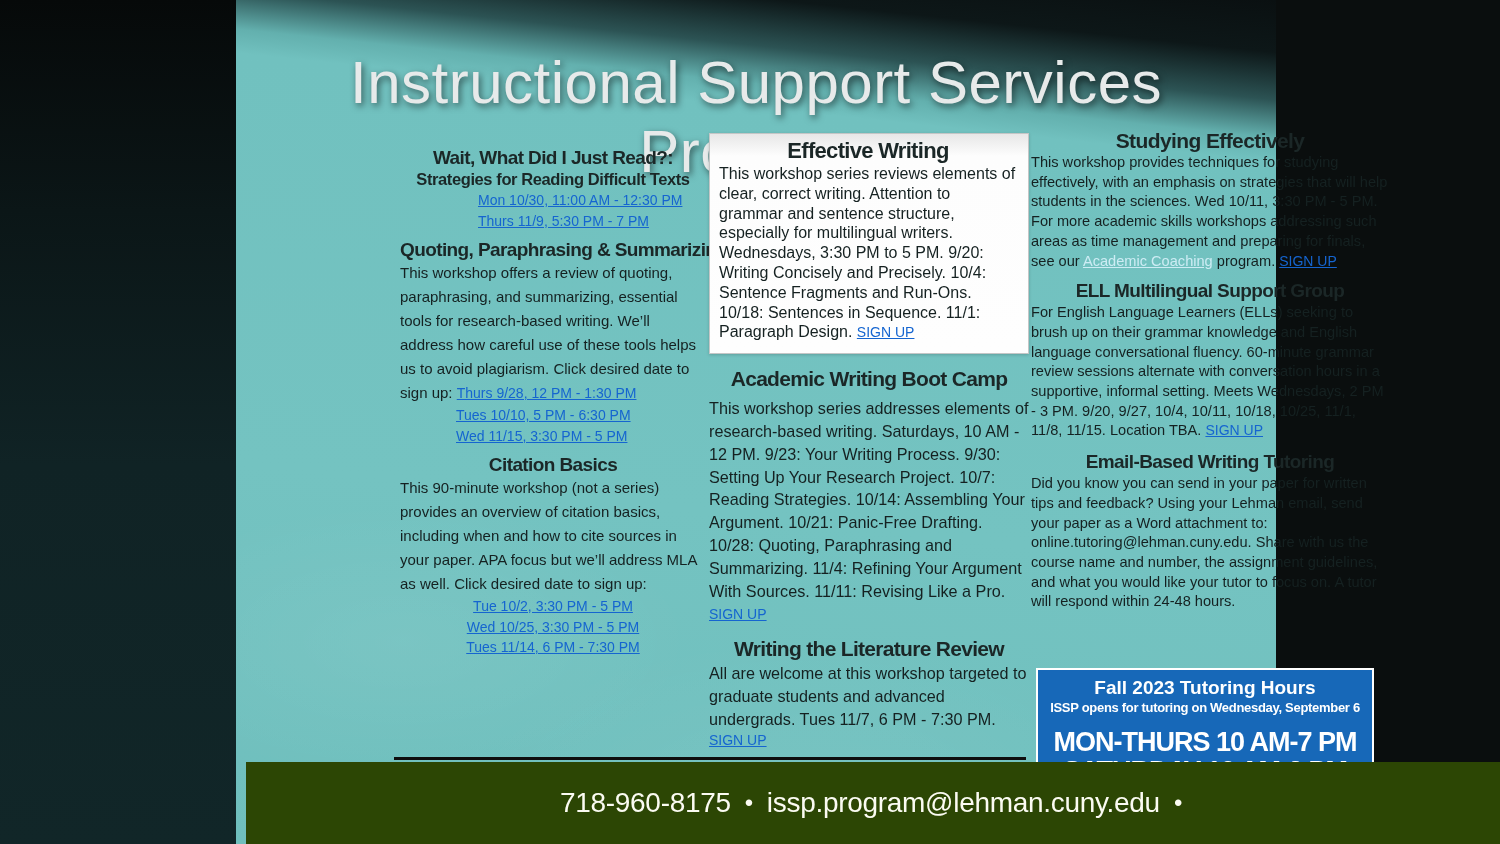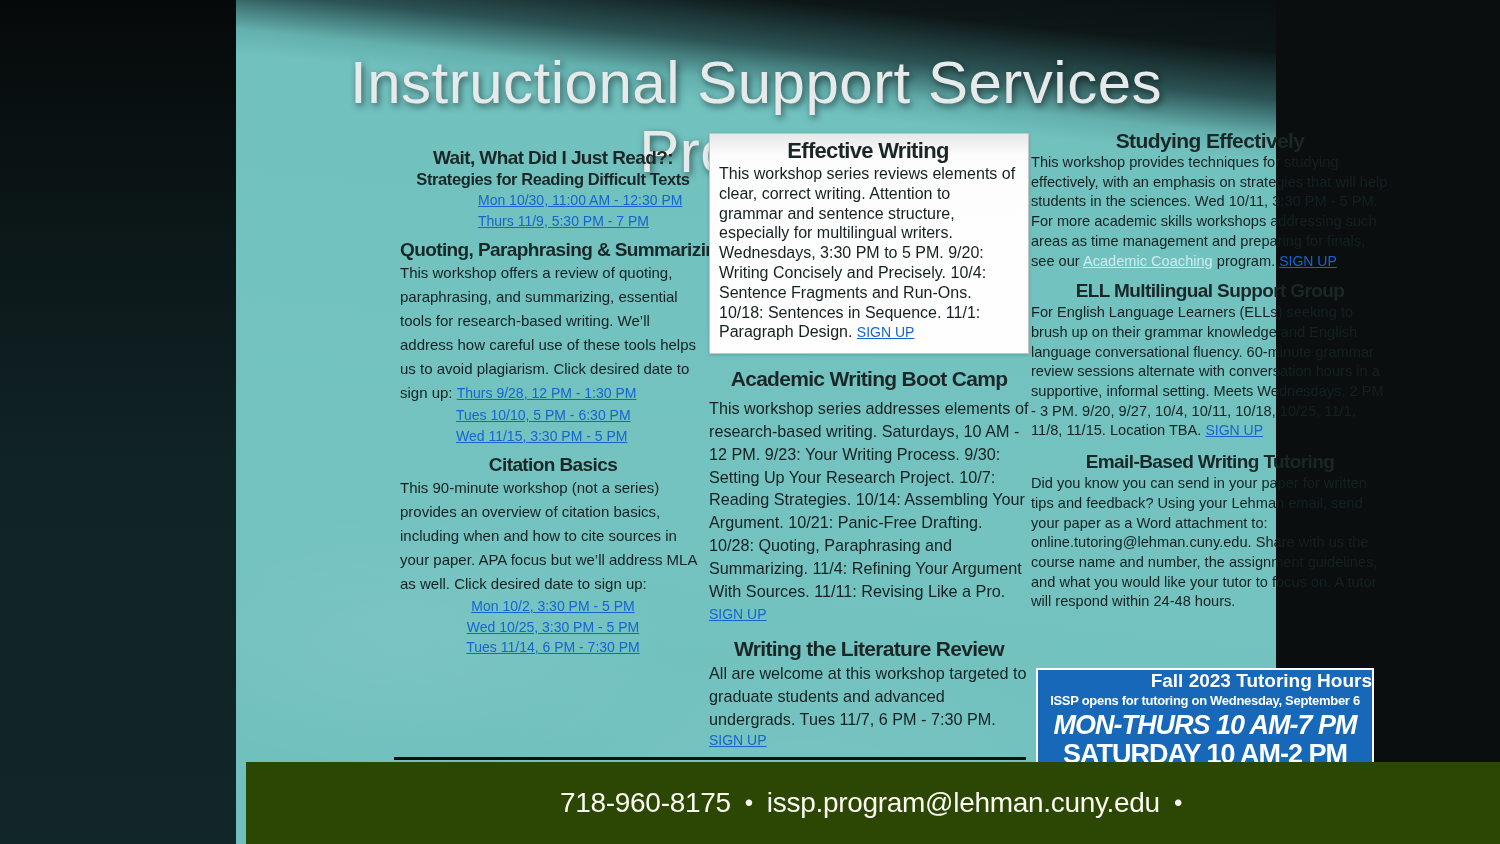--- a/index.html
+++ b/index.html
@@ -54,24 +54,24 @@
     border:1px solid #c4c6c6; padding:3px 11px 10px 9px; box-shadow:0 1px 3px rgba(0,0,0,0.18); }
   .boxed h2 { font-size:22px; }
 
   .divider { position:absolute; left:158px; top:757px; width:632px; height:3px;
     background:#0e0e0e; z-index:3; }
 
   
   .hours-box { position:absolute; left:800px; top:668px; width:338px; height:118px;
     background:#1768b8; border:2px solid #ffffff; z-index:3; overflow:hidden;
     text-align:center; color:#ffffff; }
-  .hours-title { font-size:19px; font-weight:700; margin-top:0;text-align:right; }
+  .hours-title { font-size:19px; font-weight:700; margin-top:7px; }
   .hours-sub { font-size:13px; font-weight:700; letter-spacing:-0.3px; margin-top:1px; }
   .hours-line { font-size:27px; font-weight:700; letter-spacing:-1px; line-height:29px; }
-  .hours-line.first { margin-top:3px;font-style:italic; }
+  .hours-line.first { margin-top:13px; }
 
   .footer { position:absolute; left:246px; bottom:0; width:1264px; height:82px;
     background:#2c4604; z-index:10; display:flex; align-items:center; justify-content:center;
     color:#fbfbf2; font-size:28px; letter-spacing:-0.3px; }
   .footer .sep { margin:0 14px; font-size:24px; }
 </style>
 </head>
 <body>
 
 <div class="stage">
@@ -96,21 +96,21 @@
         <div class="links">
           <a class="lnk ind2">Tues 10/10, 5 PM - 6:30 PM</a><br>
           <a class="lnk ind2">Wed 11/15, 3:30 PM - 5 PM</a>
         </div>
       </div>
 
       <div class="sec">
         <h2>Citation Basics</h2>
         <p class="body">This 90-minute workshop (not a series) provides an overview of citation basics, including when and how to cite sources in your paper.  APA focus but we’ll address MLA as well. Click desired date to sign up:</p>
         <div class="links links-center">
-          <a class="lnk">Mon 10/2, 3:30 PM - 5 PM</a><br>
+          <a class="lnk">Tue 10/2, 3:30 PM - 5 PM</a><br>
           <a class="lnk">Wed 10/25, 3:30 PM - 5 PM</a><br>
           <a class="lnk">Tues 11/14, 6 PM - 7:30 PM</a>
         </div>
       </div>
     </div>
 
     <div class="col col-mid">
       <div class="sec boxed">
         <h2>Effective Writing</h2>
         <p class="body"><span>This workshop series reviews elements of clear, correct writing.  Attention to grammar and sentence structure, especially for multilingual writers.  Wednesdays, 3:30 PM to 5 PM.  9/20: Writing Concisely and Precisely. 10/4:  Sentence Fragments and Run-Ons. 10/18:  Sentences in Sequence. 11/1:  Paragraph Design.  </span><a class="lnk signup">SIGN UP</a></p>

